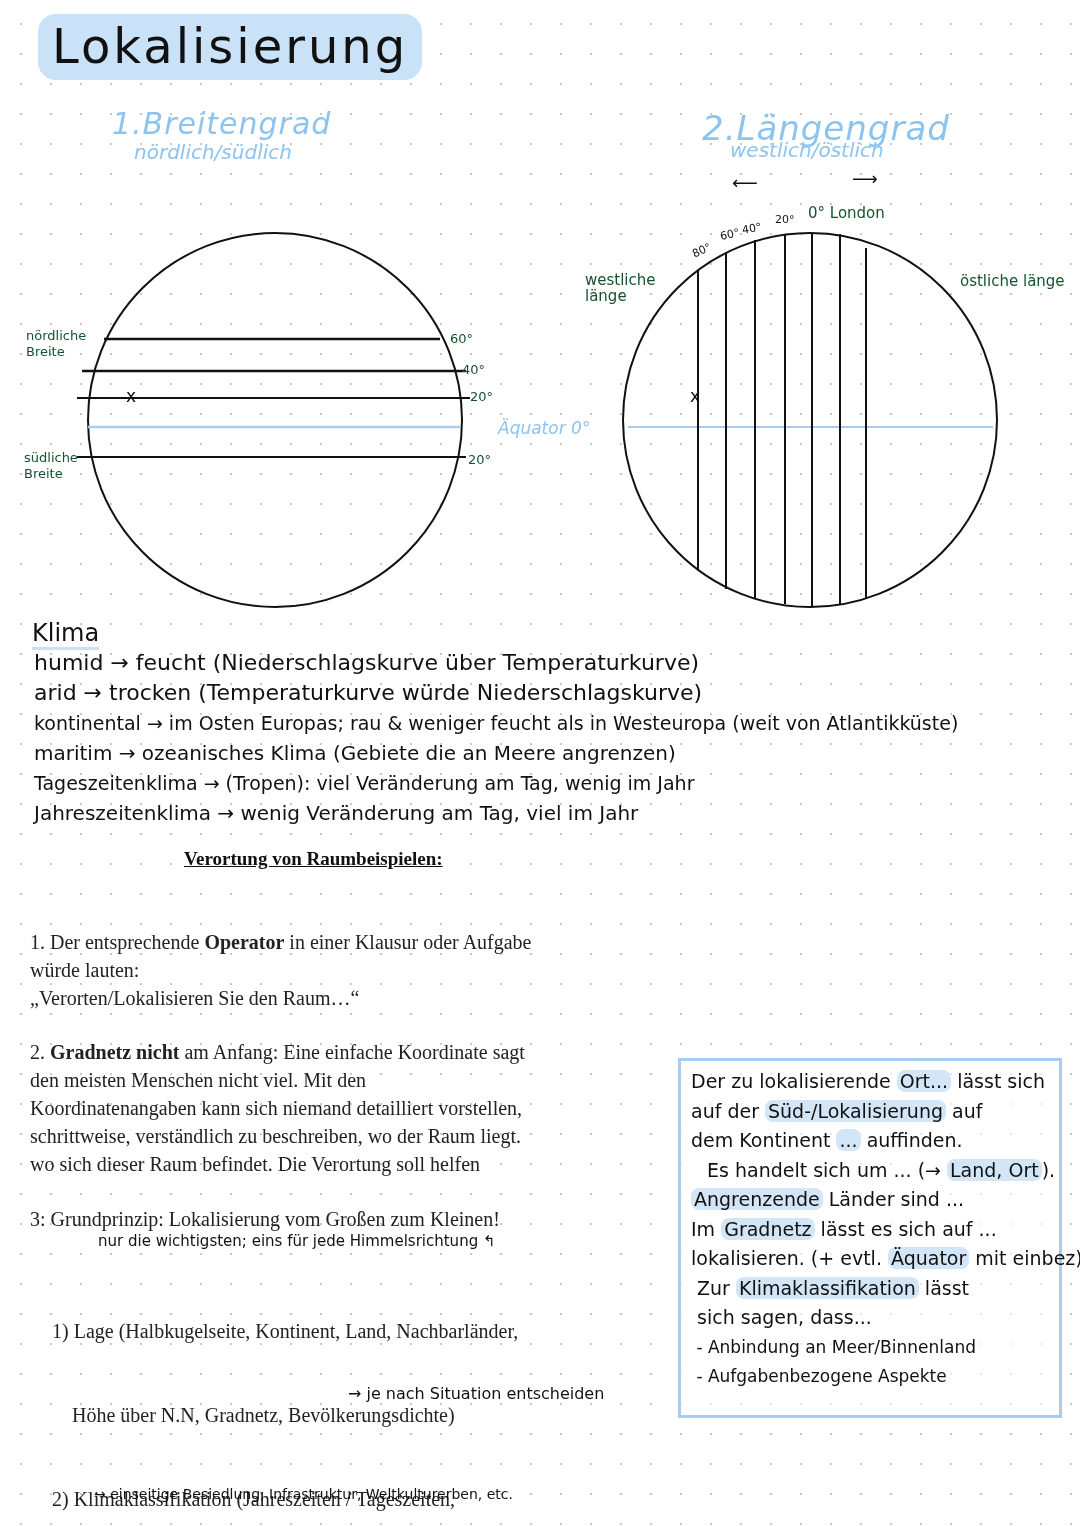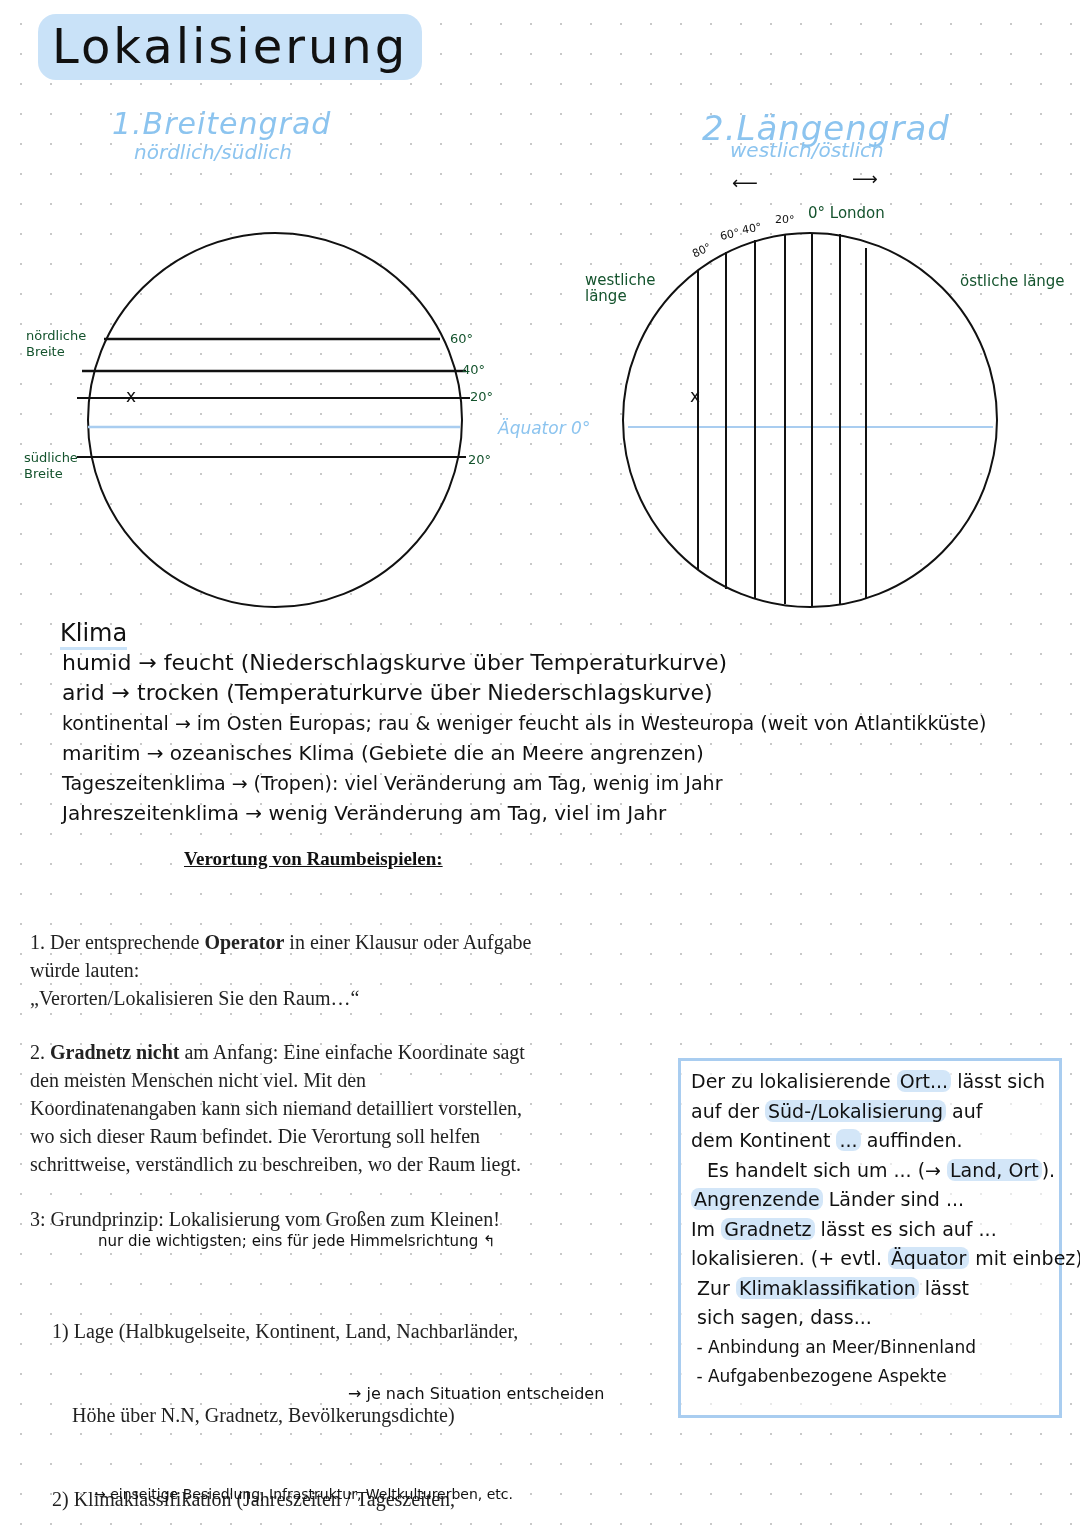--- a/index.html
+++ b/index.html
@@ -9,21 +9,21 @@
     font-family:"DejaVu Sans",sans-serif;color:#111;}
   .abs{position:absolute;}
   .hand{font-family:"DejaVu Sans",sans-serif;white-space:nowrap;}
   .title{left:38px;top:14px;padding:4px 14px 6px 14px;background:#c9e2f8;border-radius:18px;
     font-size:48px;letter-spacing:3px;font-weight:400;color:#111;}
   .blue{color:#8cc4ef;font-style:italic;}
   .h2{font-size:30px;letter-spacing:1px;}
   .sub{font-size:20px;}
   .small{font-size:13px;color:#14532d;}
   .tiny{font-size:11px;color:#111;}
-  .klima{font-size:22px;line-height:30px;margin-left:28px;}
+  .klima{font-size:22px;line-height:30px;}
   .klima .u{border-bottom:3px solid #c9e2f8;}
   .serif{font-family:"Liberation Serif",serif;font-size:20px;line-height:28px;color:#222;white-space:nowrap;}
   .serif b{font-weight:700;}
   .sectionhead{font-family:"Liberation Serif",serif;font-weight:700;font-size:19px;text-decoration:underline;}
   .note{font-size:15px;}
   .box{left:678px;top:1058px;width:378px;height:354px;border:3px solid #a9cdf0;background:rgba(255,255,255,0.6);}
   .boxline{font-size:19px;line-height:29.5px;white-space:nowrap;}
   .hl{background:#d3e6f8;border-radius:8px;padding:0 3px;}
 </style>
 </head>
@@ -81,41 +81,41 @@
 <div class="abs hand tiny" style="left:692px;top:244px;transform:rotate(-25deg);">80°</div>
 <div class="abs hand tiny" style="left:720px;top:228px;transform:rotate(-12deg);">60°</div>
 <div class="abs hand tiny" style="left:742px;top:222px;transform:rotate(-10deg);">40°</div>
 <div class="abs hand tiny" style="left:775px;top:213px;">20°</div>
 <div class="abs hand small" style="left:808px;top:204px;font-size:15px;">0° London</div>
 <div class="abs hand" style="left:690px;top:386px;font-size:17px;">x</div>
 
 <div class="abs hand klima" style="left:32px;top:618px;font-size:24px;"><span class="u">Klima</span></div>
 <div class="abs hand klima" style="left:34px;top:648px;">
   <div>humid → feucht (Niederschlagskurve über Temperaturkurve)</div>
-  <div>arid   → trocken (Temperaturkurve über Niederschlagskurve)</div>
+  <div>arid   → trocken (Temperaturkurve würde Niederschlagskurve)</div>
   <div style="font-size:19px;">kontinental → im Osten Europas; rau &amp; weniger feucht als in Westeuropa (weit von Atlantikküste)</div>
   <div style="font-size:20px;">maritim → ozeanisches Klima (Gebiete die an Meere angrenzen)</div>
   <div style="font-size:19px;">Tageszeitenklima → (Tropen): viel Veränderung am Tag, wenig im Jahr</div>
   <div style="font-size:20px;">Jahreszeitenklima → wenig Veränderung am Tag, viel im Jahr</div>
 </div>
 
 <div class="abs sectionhead" style="left:184px;top:848px;">Verortung von Raumbeispielen:</div>
 
 <div class="abs serif" style="left:30px;top:928px;">
   <div><span>1. Der entsprechende </span><b>Operator</b><span> in einer Klausur oder Aufgabe</span></div>
   <div>würde lauten:</div>
   <div>„Verorten/Lokalisieren Sie den Raum…“</div>
 </div>
 
 <div class="abs serif" style="left:30px;top:1038px;">
   <div><span>2. </span><b>Gradnetz nicht</b><span> am Anfang: Eine einfache Koordinate sagt</span></div>
   <div>den meisten Menschen nicht viel. Mit den</div>
   <div>Koordinatenangaben kann sich niemand detailliert vorstellen,</div>
+  <div>schrittweise, verständlich zu beschreiben, wo der Raum liegt.</div>
   <div> wo sich dieser Raum befindet. Die Verortung soll helfen</div>
-  <div>schrittweise, verständlich zu beschreiben, wo der Raum liegt.</div>
 </div>
 
 <div class="abs serif" style="left:30px;top:1205px;">3: Grundprinzip: Lokalisierung vom Großen zum Kleinen!</div>
 <div class="abs hand note" style="left:98px;top:1232px;">nur die wichtigsten; eins für jede Himmelsrichtung ↰</div>
 <div class="abs serif" style="left:52px;top:1261px;white-space:pre;">
   <div>1) Lage (Halbkugelseite, Kontinent, Land, Nachbarländer,</div>
   <div>    Höhe über N.N, Gradnetz, Bevölkerungsdichte)</div>
   <div>2) Klimaklassifikation (Jahreszeiten / Tageszeiten,</div>
   
   

